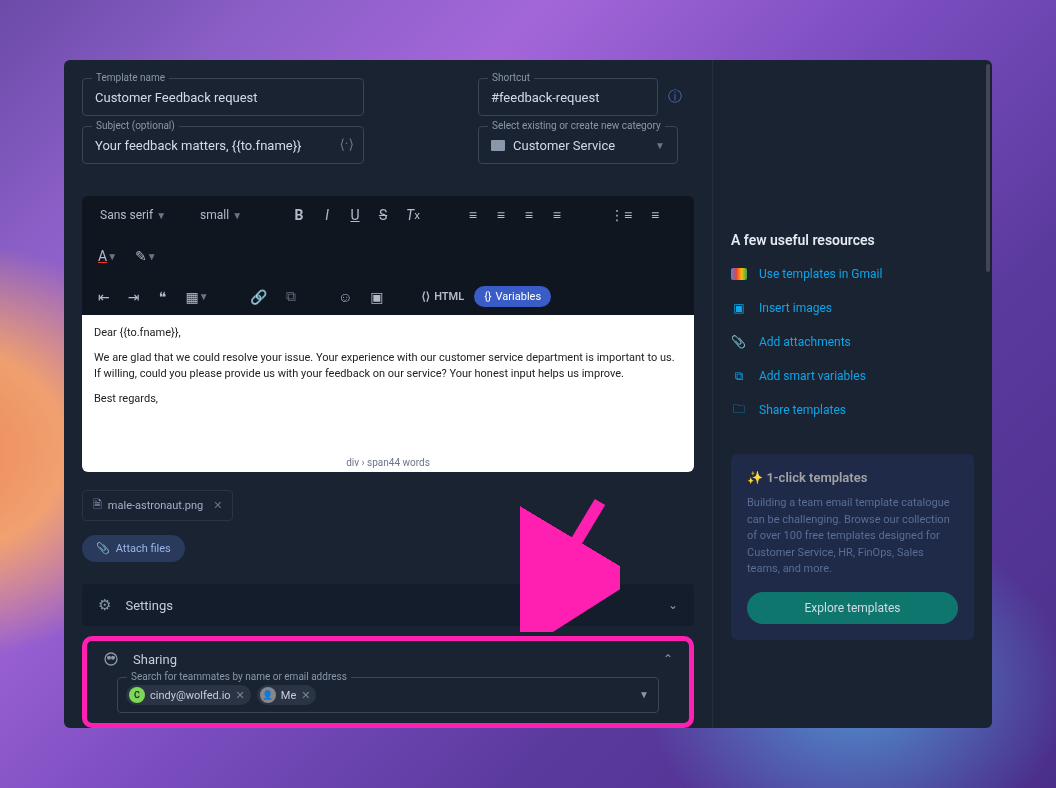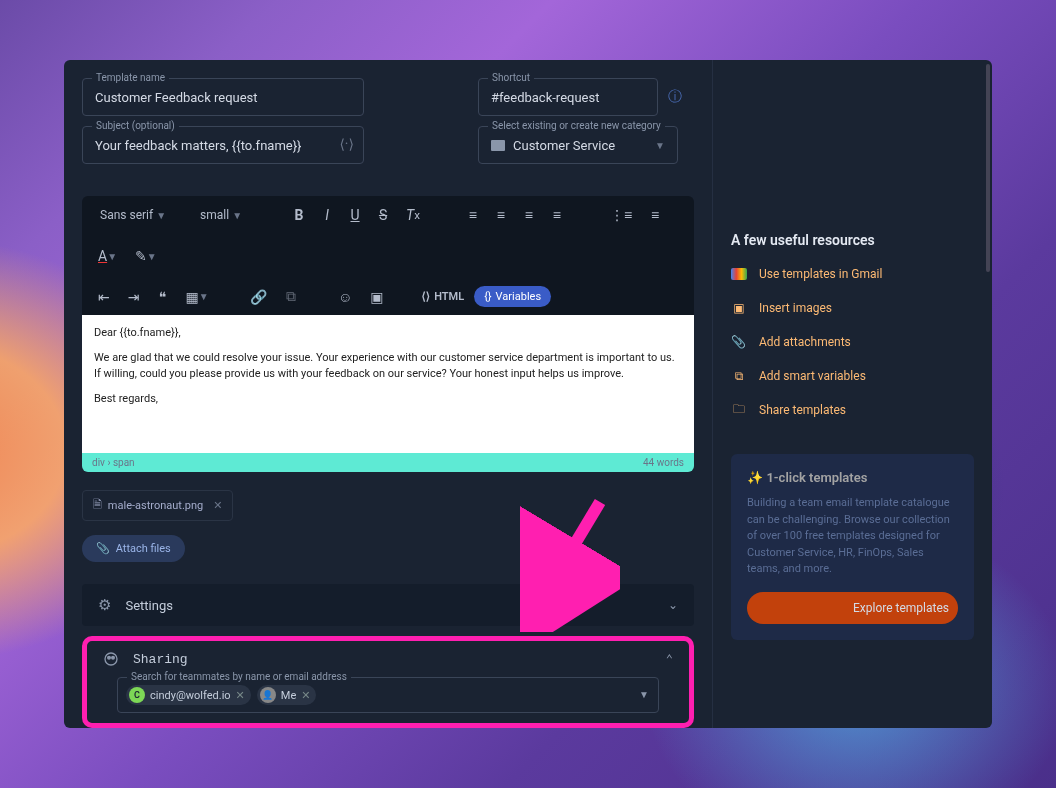--- a/index.html
+++ b/index.html
@@ -95,24 +95,24 @@
 }
 .tb-html { color:#b4bccb; font-size:11px; font-weight:600; display:flex; align-items:center; gap:4px;}
 .editor {
   background: #fff; color: #222;
   padding: 10px 12px;
   font-size: 11px; line-height: 1.5;
   height: 188px;
 }
 .editor p { margin-bottom: 8px;}
 .editor-status {
-  background: #5eead4;
+  background: #ffffff;
   border-radius: 0 0 6px 6px;
   padding: 4px 10px;
-  display: flex; justify-content: space-between;
+  display: flex; justify-content: center;
   font-size: 10px; color: #6a7589;
 }
 .attachment-area { margin-top: 18px; margin-bottom: 12px;}
 .att-chip {
   display: inline-flex; align-items: center; gap: 6px;
   border: 1px solid #2a3445; border-radius: 4px;
   padding: 5px 10px; font-size: 11px; color: #a4accb;
 }
 .att-remove { color: #6a7589; cursor: pointer; margin-left: 4px;}
 .attach-btn {
@@ -134,21 +134,21 @@
 .sharing-wrap {
   position: relative;
   margin-top: 10px;
   border: 5px solid #ff1fb0;
   border-radius: 10px;
   padding: 0 2px 10px 2px;
 }
 .sharing-hdr {
   padding: 10px 14px;
   display: flex; align-items: center; gap: 14px;
-  color: #c4cddb; font-size: 13px; font-family: Liberation Mono, monospace;
+  color: #c4cddb; font-size: 13px;
 }
 .sharing-body { padding: 0 28px;}
 .search-group { position: relative;}
 .search-label {
   position: absolute; top: -6px; left: 10px;
   background: #1a2332; padding: 0 4px;
   font-size: 10px; color: #8a96aa; z-index:1;
 }
 .search-field {
   border: 1px solid #3a4558; border-radius: 4px;
@@ -171,35 +171,35 @@
 .avatar.gr { background: #888; color: #fff;}
 .drop-chev { position: absolute; right: 10px; top: 12px; color: #8a96aa; font-size: 10px; cursor:pointer;}
 .arrow-annot {
   position: absolute;
   left: 520px; top: 492px;
   pointer-events: none;
 }
 .resources-title { color: #e4e9f2; font-size: 14px; font-weight: 600; margin-top: 154px; margin-bottom: 18px;}
 .resource-item {
   display: flex; align-items: center; gap: 12px;
-  color: #fdba74; font-size: 12px;
+  color: #0ea5e9; font-size: 12px;
   margin-bottom: 18px; cursor: pointer;
 }
 .res-icon { width: 16px; height: 16px; display: inline-flex; align-items: center; justify-content: center;}
 .gmail-icon { width:16px; height:12px; background:linear-gradient(90deg,#4285f4,#ea4335,#fbbc05,#34a853); border-radius:2px;}
 .promo-box {
   background: #1e2a47; border-radius: 6px;
   padding: 16px; margin-top: 18px;
 }
 .promo-title { color: #a3a3a3; font-size: 13px; font-weight: 600; margin-bottom: 10px;}
 .promo-text { color: #5a6d95; font-size: 11px; line-height: 1.5; margin-bottom: 14px;}
 .promo-btn {
-  background: #c2410c; color: #d4dae5;
+  background: #0f766e; color: #d4dae5;
   padding: 9px; border-radius: 18px;
-  text-align: right; font-size: 12px; cursor: pointer;
+  text-align: center; font-size: 12px; cursor: pointer;
 }
 svg { display: block;}
 </style>
 </head>
 <body>
 
 <div class="bg-accent"></div>
 <div class="bg-accent3"></div>
 <div class="bg-accent2"></div>
 

